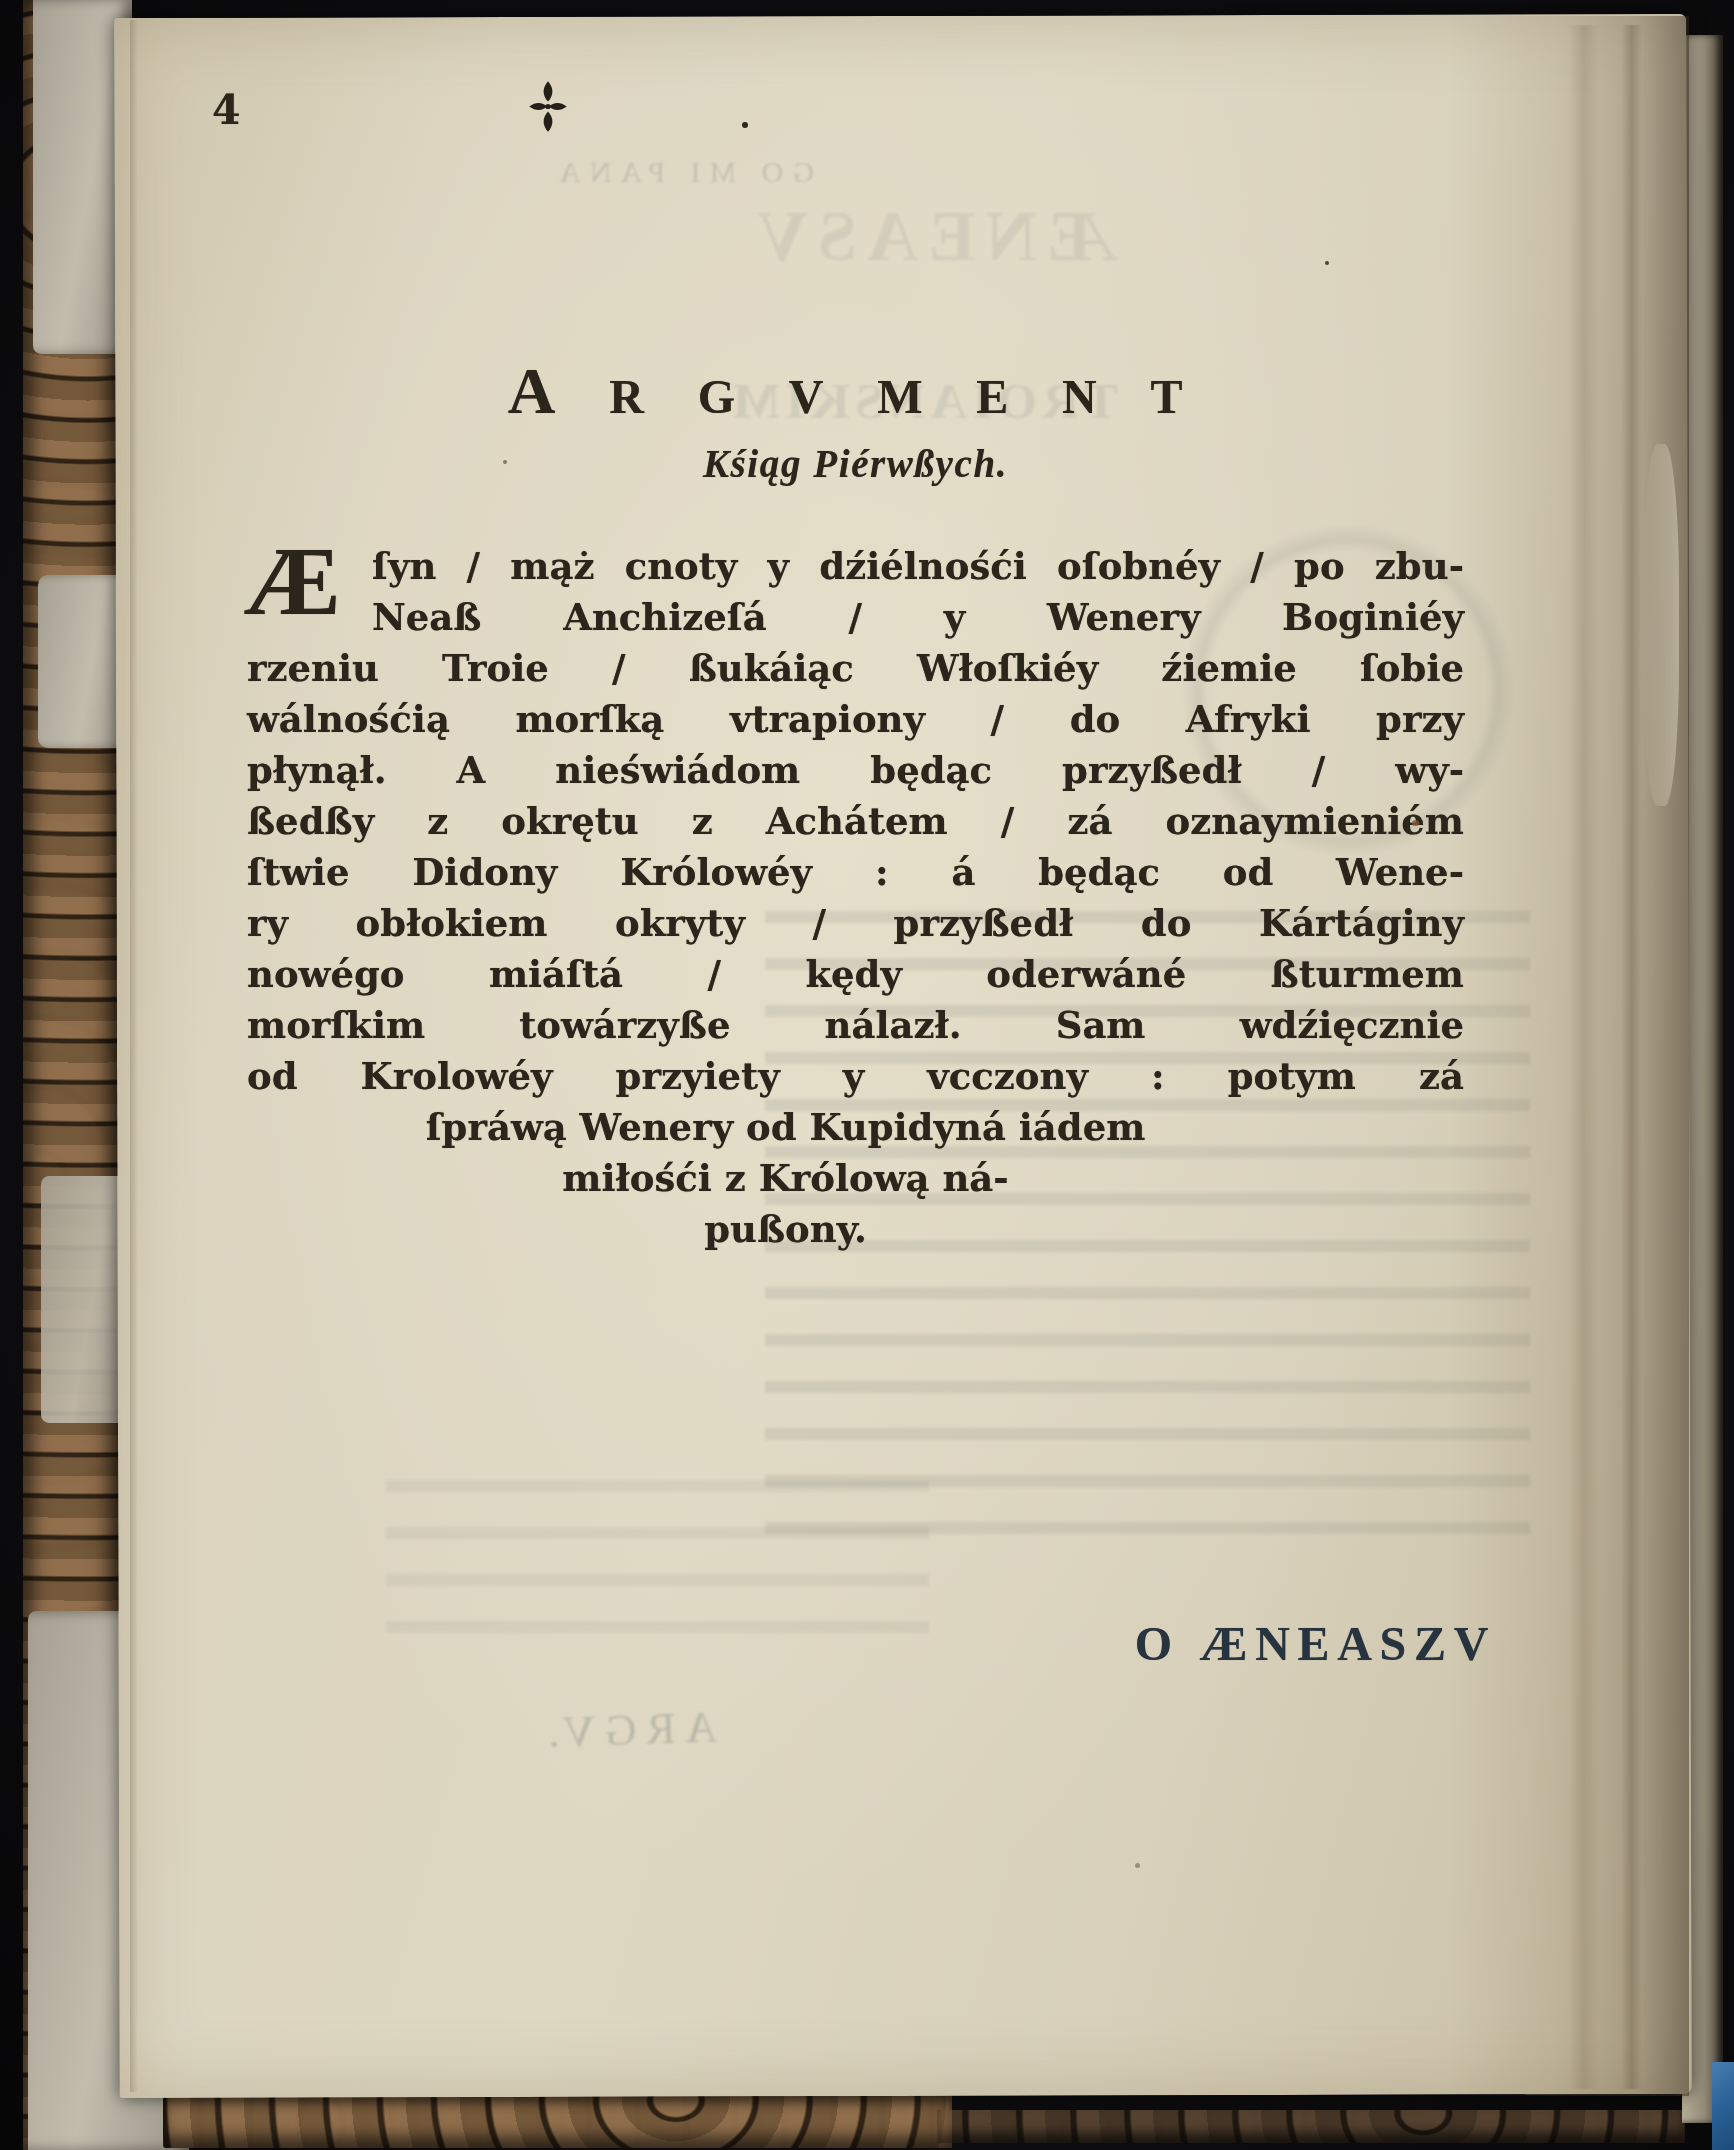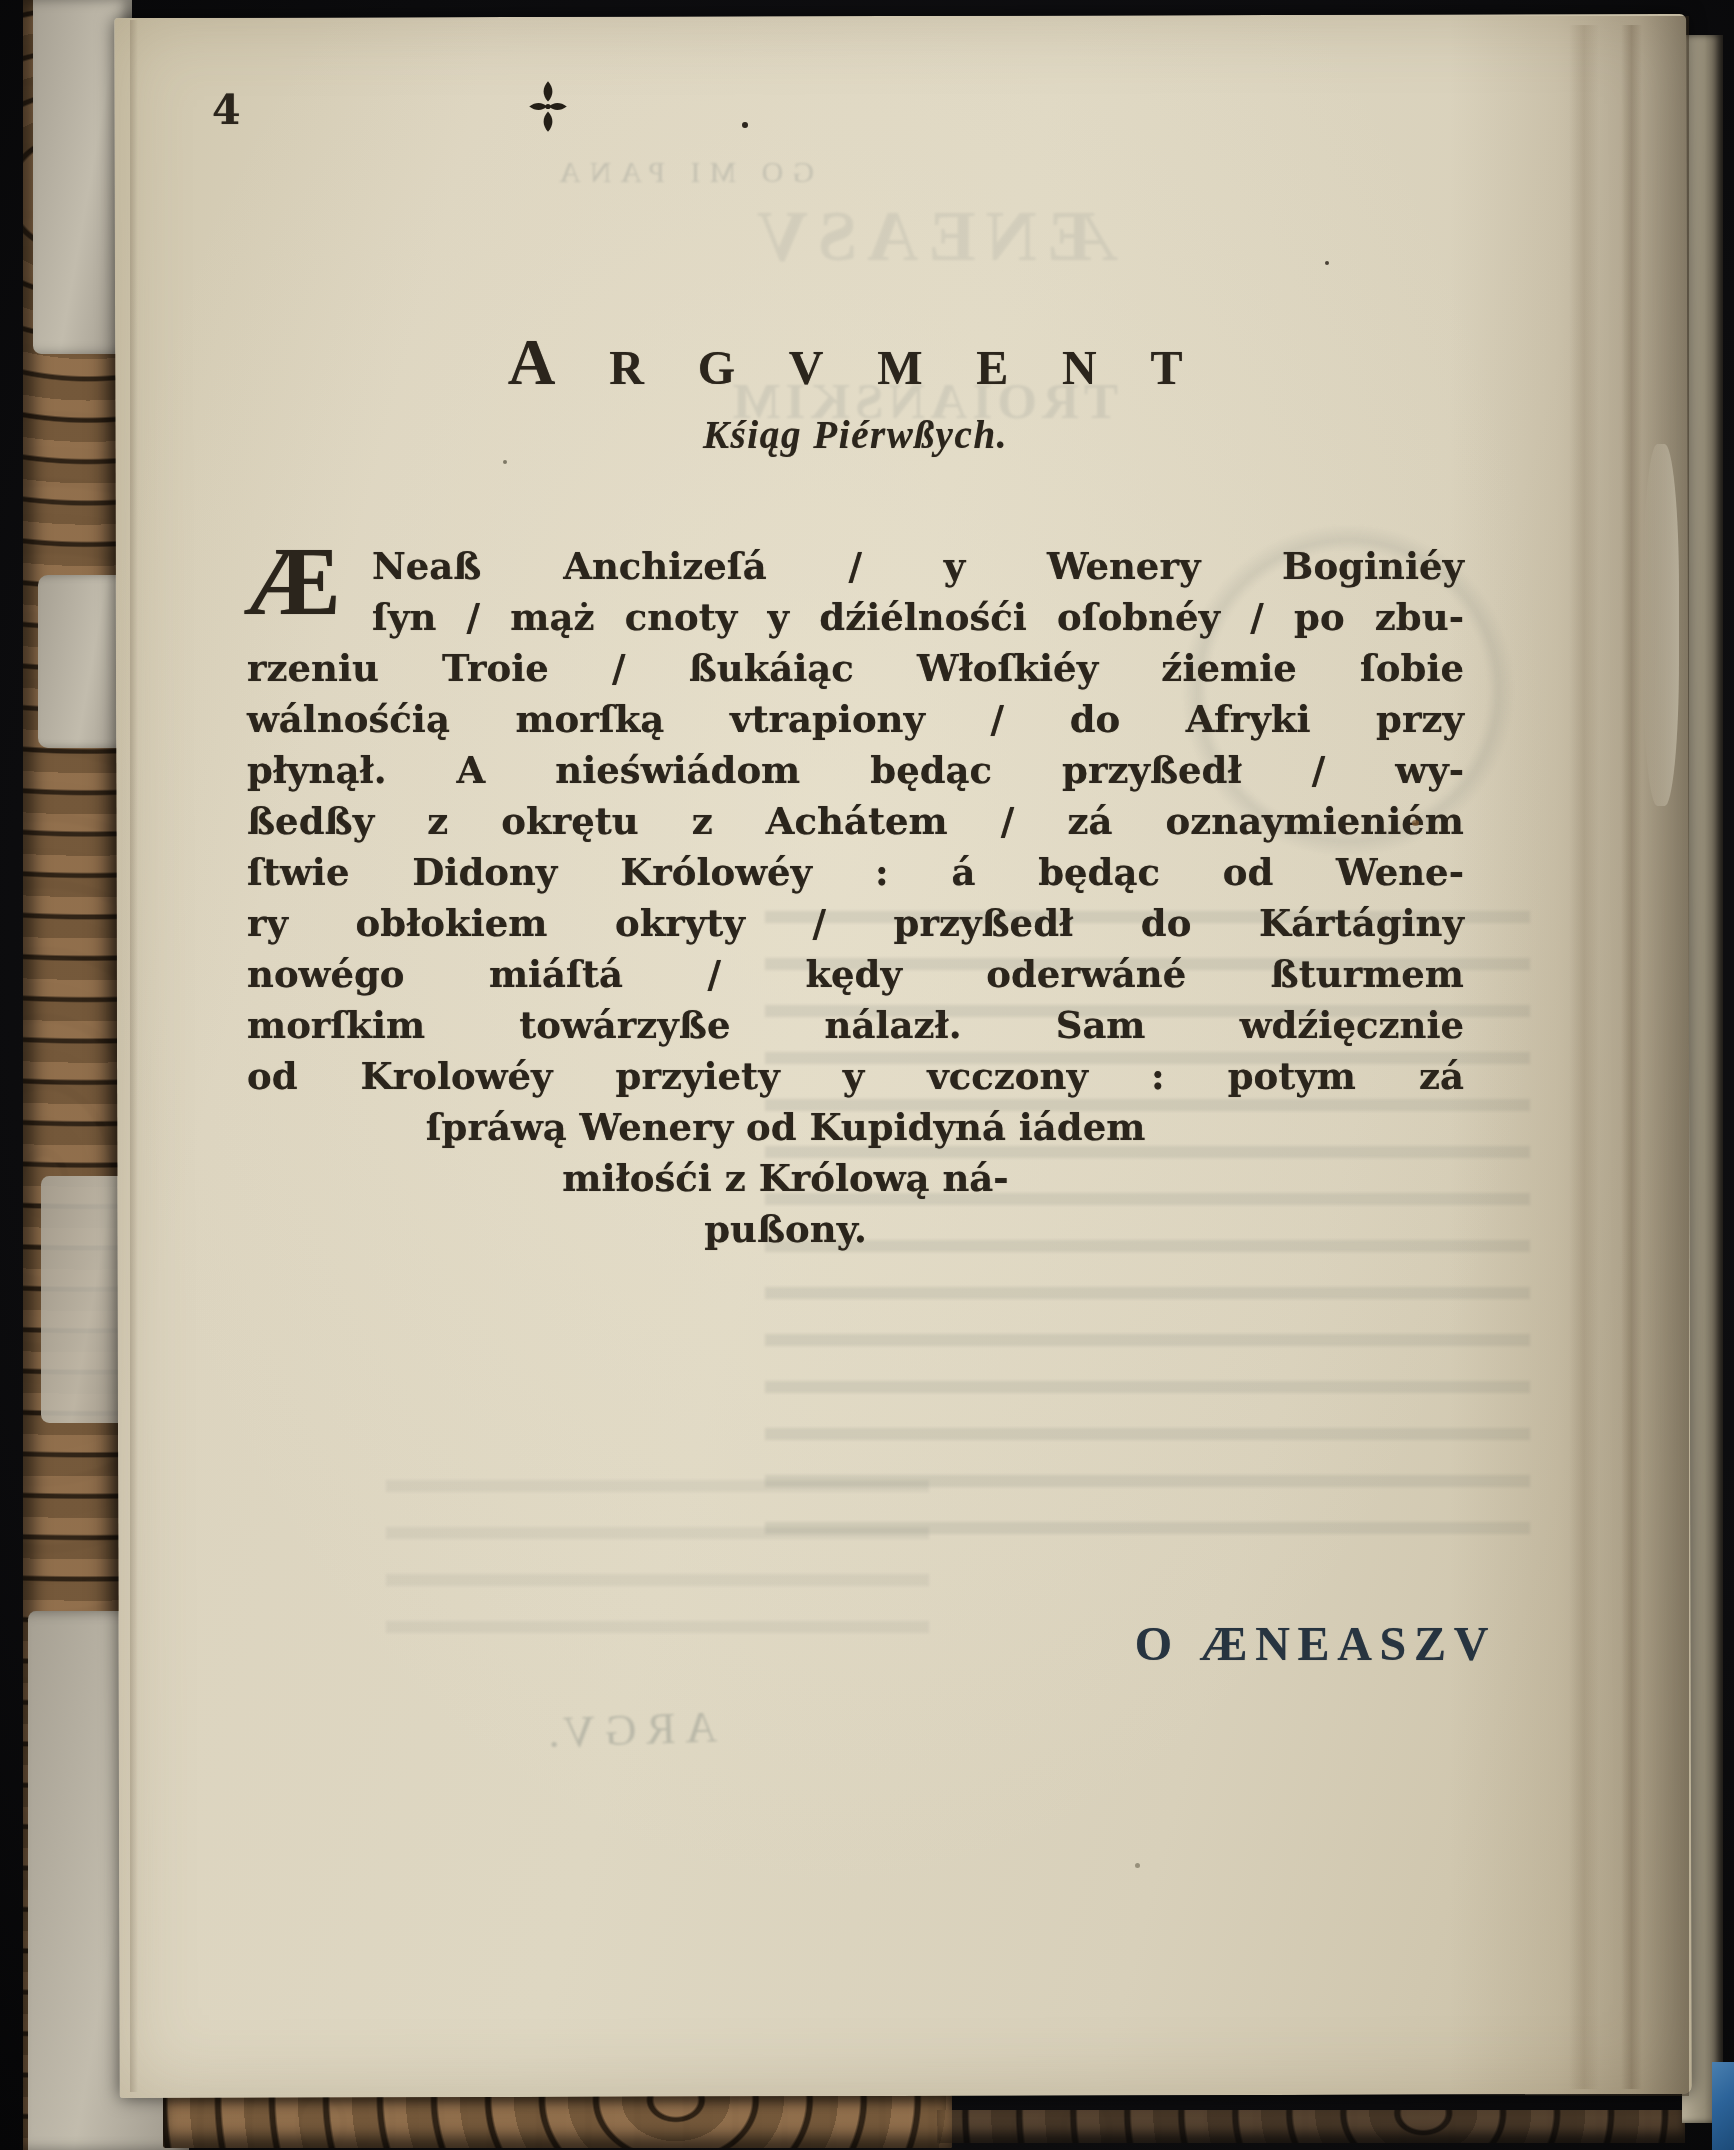--- a/index.html
+++ b/index.html
@@ -49,21 +49,21 @@
     background:linear-gradient(to right, rgba(0,0,0,0), rgba(82,64,42,.26), rgba(0,0,0,0));}
   #left-margin-crease{left:130px;top:20px;width:8.2px;height:2072px;z-index:4;
     background:linear-gradient(to right, rgba(90,75,55,.25), rgba(0,0,0,0));}
   #edge-tear{left:1643px;top:444px;width:36px;height:362px;z-index:4;border-radius:40%;
     background:linear-gradient(to right, rgba(0,0,0,0), rgba(225,218,198,.5));}
   
   .ink{color:#2b251c;text-shadow:0 0 0.8px rgba(43,37,28,.55);}
   #folio-number{position:absolute;left:212px;top:86px;z-index:5;font-family:"DejaVu Serif",serif;
     font-weight:bold;font-size:41px;}
   #fleuron{position:absolute;left:526px;top:81px;z-index:5;}
-  #title-block{position:absolute;left:247px;top:324px;width:1217px;z-index:5;text-align:center;}
+  #title-block{position:absolute;left:247px;top:353px;width:1217px;z-index:5;text-align:center;}
   #main-title{font-family:"Liberation Serif",serif;font-size:48px;letter-spacing:1.12em;
     font-weight:bold;white-space:nowrap;margin-left:33px;}
   #main-title::first-letter{font-size:66px;}
   #subtitle{font-family:"Liberation Serif",serif;font-style:italic;font-weight:bold;
     font-size:39px;letter-spacing:1.6px;margin-top:11.5px;}
   #body-block{position:absolute;left:247px;top:541px;width:1217px;z-index:5;
     font-family:"DejaVu Serif",serif;font-weight:bold;font-size:37px;line-height:51px;}
   #drop-cap{position:absolute;left:-3.3px;top:-8.2px;font-size:97px;line-height:97px;
     font-family:"Liberation Serif",serif;font-weight:bold;}
   .bline{text-align:justify;text-align-last:justify;white-space:nowrap;}
@@ -133,22 +133,22 @@
     </svg>
   </div>
 
   <div id="title-block">
     <div id="main-title" class="ink">ARGVMENT</div>
     <div id="subtitle" class="ink">Kśiąg Piérwßych.</div>
   </div>
 
   <div id="body-block" class="ink">
     <span id="drop-cap">Æ</span>
-  <div class="bline ind">Neaß Anchizeſá / y Wenery Boginiéy</div>
-      <div class="bline ind">ſyn / mąż cnoty y dźiélnośći oſobnéy / po zbu-</div>
+  <div class="bline ind">ſyn / mąż cnoty y dźiélnośći oſobnéy / po zbu-</div>
+      <div class="bline ind">Neaß Anchizeſá / y Wenery Boginiéy</div>
       <div class="bline">rzeniu Troie / ßukáiąc Włoſkiéy źiemie ſobie</div>
       <div class="bline">wálnośćią morſką vtrapiony / do Afryki przy</div>
       <div class="bline">płynął.  A nieświádom będąc przyßedł / wy-</div>
       <div class="bline">ßedßy z okrętu z Achátem / zá oznaymieniém</div>
       <div class="bline">ſtwie Didony Królowéy : á będąc od Wene-</div>
       <div class="bline">ry obłokiem okryty / przyßedł do Kártáginy</div>
       <div class="bline">nowégo miáſtá / kędy oderwáné ßturmem</div>
       <div class="bline">morſkim towárzyße nálazł. Sam wdźięcznie</div>
       <div class="bline">od Krolowéy przyiety y vcczony : potym zá</div>
       <div class="bline ctr">ſpráwą Wenery od Kupidyná iádem</div>

